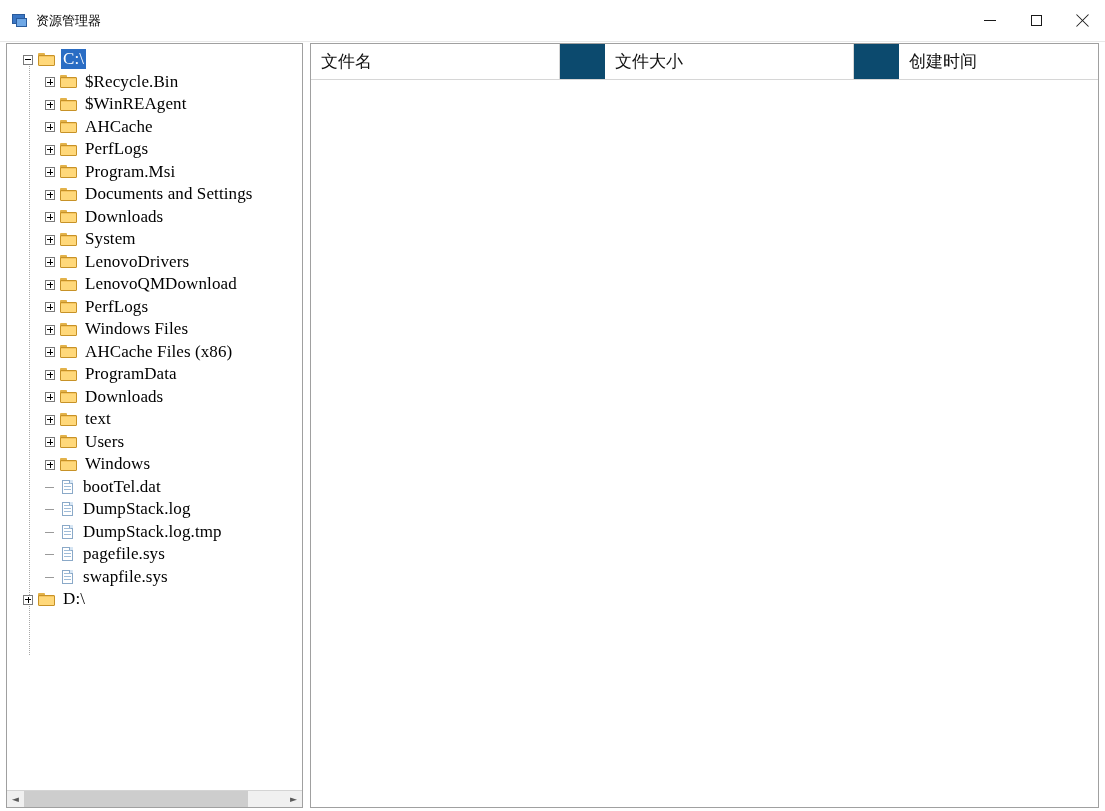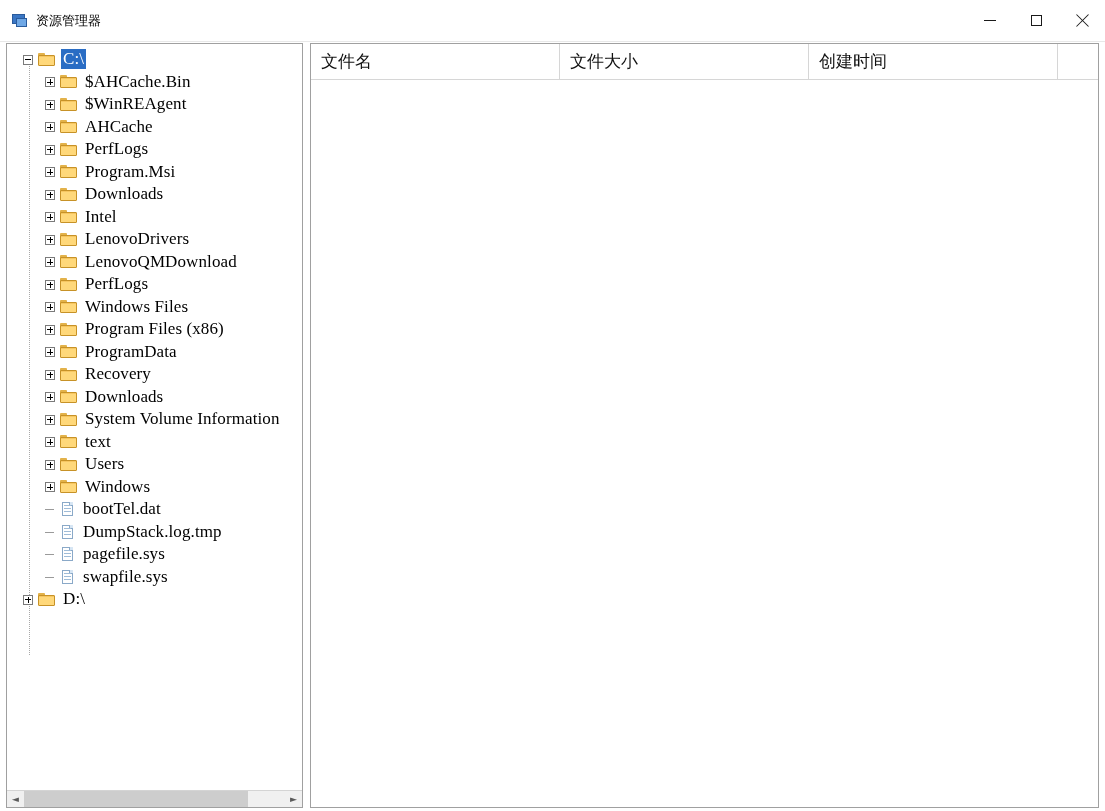--- a/index.html
+++ b/index.html
@@ -289,20 +289,21 @@
     display: flex;
     flex-direction: column;
     overflow: hidden;
   }
   .list-header {
     height: 36px;
     flex: 0 0 36px;
     display: flex;
     background: #0c4a6e;
     border-bottom: 1px solid #d6d6d6;
+    gap: 45px;
   }
   .col {
     display: flex;
     align-items: center;
     padding-left: 10px;
     font-size: 17px;
     color: #111111;
     font-family: "Liberation Sans", sans-serif;
     border-right: 1px solid #d6d6d6;
     background: #ffffff;
@@ -365,21 +366,21 @@
               <span class="expander">
                 <span class="box"></span>
                 <span class="hbar"></span>
                 <span class="vbar"></span>
               </span>
               <span class="folder-icon">
                 <span class="tab"></span>
                 <span class="base"></span>
                 <span class="flip"></span>
               </span>
-              <span class="tlabel">$AHCache.Bin</span>
+              <span class="tlabel">$Recycle.Bin</span>
             </div>
             <div class="tnode indent2">
               <span class="expander">
                 <span class="box"></span>
                 <span class="hbar"></span>
                 <span class="vbar"></span>
               </span>
               <span class="folder-icon">
                 <span class="tab"></span>
                 <span class="base"></span>
@@ -430,34 +431,47 @@
               <span class="expander">
                 <span class="box"></span>
                 <span class="hbar"></span>
                 <span class="vbar"></span>
               </span>
               <span class="folder-icon">
                 <span class="tab"></span>
                 <span class="base"></span>
                 <span class="flip"></span>
               </span>
+              <span class="tlabel">Documents and Settings</span>
+            </div>
+            <div class="tnode indent2">
+              <span class="expander">
+                <span class="box"></span>
+                <span class="hbar"></span>
+                <span class="vbar"></span>
+              </span>
+              <span class="folder-icon">
+                <span class="tab"></span>
+                <span class="base"></span>
+                <span class="flip"></span>
+              </span>
               <span class="tlabel">Downloads</span>
             </div>
             <div class="tnode indent2">
               <span class="expander">
                 <span class="box"></span>
                 <span class="hbar"></span>
                 <span class="vbar"></span>
               </span>
               <span class="folder-icon">
                 <span class="tab"></span>
                 <span class="base"></span>
                 <span class="flip"></span>
               </span>
-              <span class="tlabel">Intel</span>
+              <span class="tlabel">System</span>
             </div>
             <div class="tnode indent2">
               <span class="expander">
                 <span class="box"></span>
                 <span class="hbar"></span>
                 <span class="vbar"></span>
               </span>
               <span class="folder-icon">
                 <span class="tab"></span>
                 <span class="base"></span>
@@ -508,21 +522,21 @@
               <span class="expander">
                 <span class="box"></span>
                 <span class="hbar"></span>
                 <span class="vbar"></span>
               </span>
               <span class="folder-icon">
                 <span class="tab"></span>
                 <span class="base"></span>
                 <span class="flip"></span>
               </span>
-              <span class="tlabel">Program Files (x86)</span>
+              <span class="tlabel">AHCache Files (x86)</span>
             </div>
             <div class="tnode indent2">
               <span class="expander">
                 <span class="box"></span>
                 <span class="hbar"></span>
                 <span class="vbar"></span>
               </span>
               <span class="folder-icon">
                 <span class="tab"></span>
                 <span class="base"></span>
@@ -534,47 +548,21 @@
               <span class="expander">
                 <span class="box"></span>
                 <span class="hbar"></span>
                 <span class="vbar"></span>
               </span>
               <span class="folder-icon">
                 <span class="tab"></span>
                 <span class="base"></span>
                 <span class="flip"></span>
               </span>
-              <span class="tlabel">Recovery</span>
-            </div>
-            <div class="tnode indent2">
-              <span class="expander">
-                <span class="box"></span>
-                <span class="hbar"></span>
-                <span class="vbar"></span>
-              </span>
-              <span class="folder-icon">
-                <span class="tab"></span>
-                <span class="base"></span>
-                <span class="flip"></span>
-              </span>
               <span class="tlabel">Downloads</span>
-            </div>
-            <div class="tnode indent2">
-              <span class="expander">
-                <span class="box"></span>
-                <span class="hbar"></span>
-                <span class="vbar"></span>
-              </span>
-              <span class="folder-icon">
-                <span class="tab"></span>
-                <span class="base"></span>
-                <span class="flip"></span>
-              </span>
-              <span class="tlabel">System Volume Information</span>
             </div>
             <div class="tnode indent2">
               <span class="expander">
                 <span class="box"></span>
                 <span class="hbar"></span>
                 <span class="vbar"></span>
               </span>
               <span class="folder-icon">
                 <span class="tab"></span>
                 <span class="base"></span>
@@ -611,20 +599,31 @@
             <div class="tnode indent2">
               <span class="dash"></span>
               <span class="file-icon">
                 <span class="pg"></span>
                 <span class="corner"></span>
                 <span class="ln ln1"></span>
                 <span class="ln ln2"></span>
                 <span class="ln ln3"></span>
               </span>
               <span class="tlabel">bootTel.dat</span>
+            </div>
+            <div class="tnode indent2">
+              <span class="dash"></span>
+              <span class="file-icon">
+                <span class="pg"></span>
+                <span class="corner"></span>
+                <span class="ln ln1"></span>
+                <span class="ln ln2"></span>
+                <span class="ln ln3"></span>
+              </span>
+              <span class="tlabel">DumpStack.log</span>
             </div>
             <div class="tnode indent2">
               <span class="dash"></span>
               <span class="file-icon">
                 <span class="pg"></span>
                 <span class="corner"></span>
                 <span class="ln ln1"></span>
                 <span class="ln ln2"></span>
                 <span class="ln ln3"></span>
               </span>

